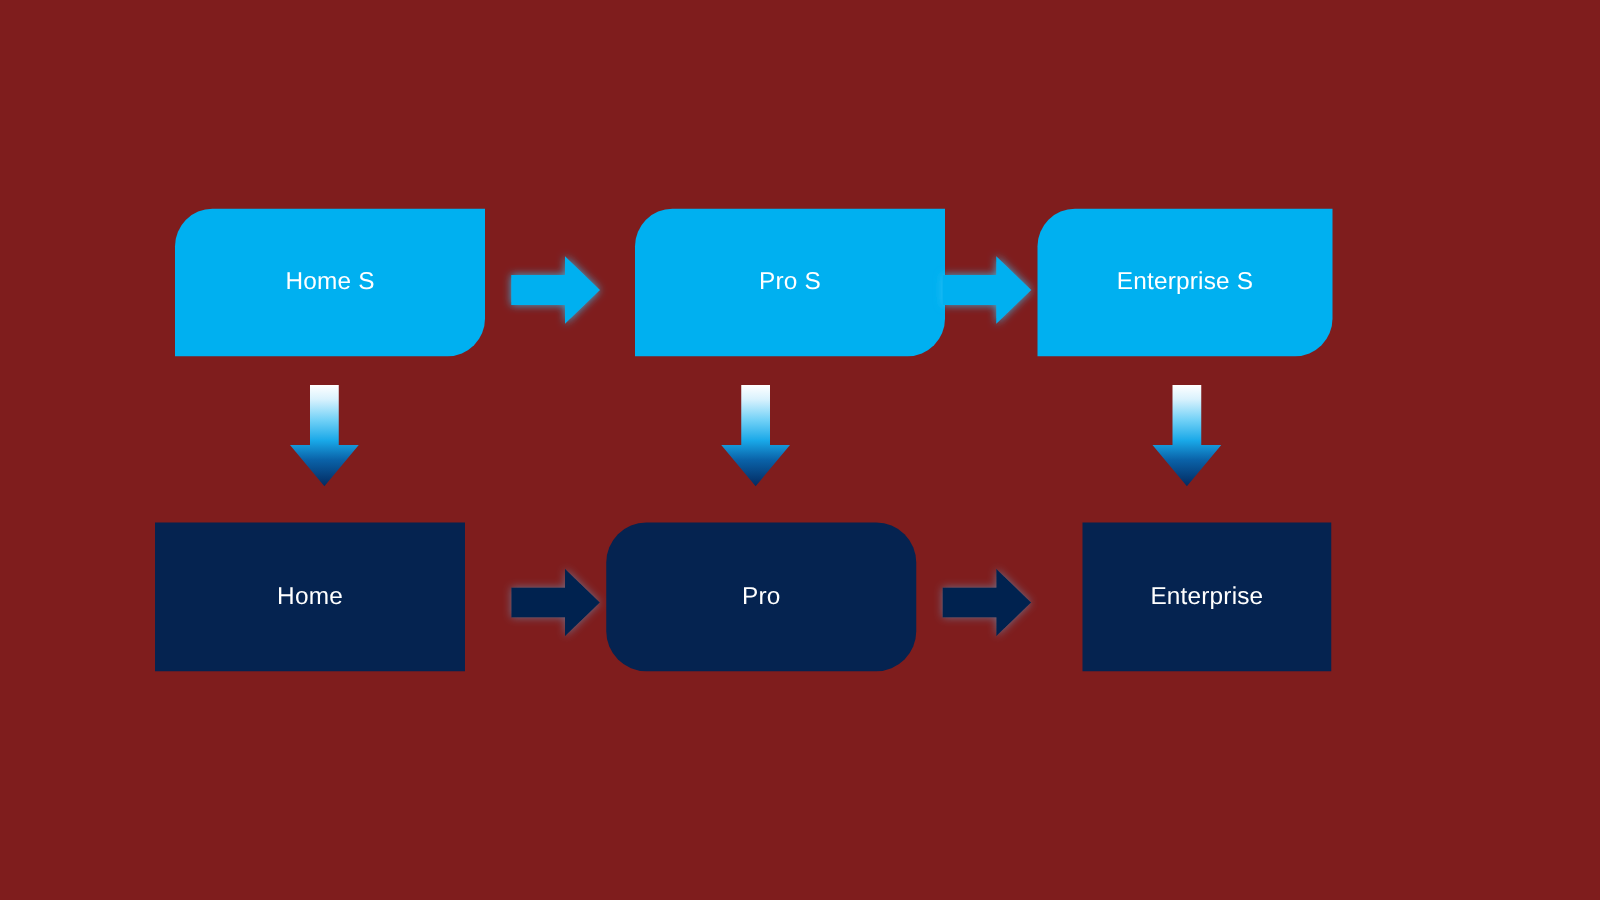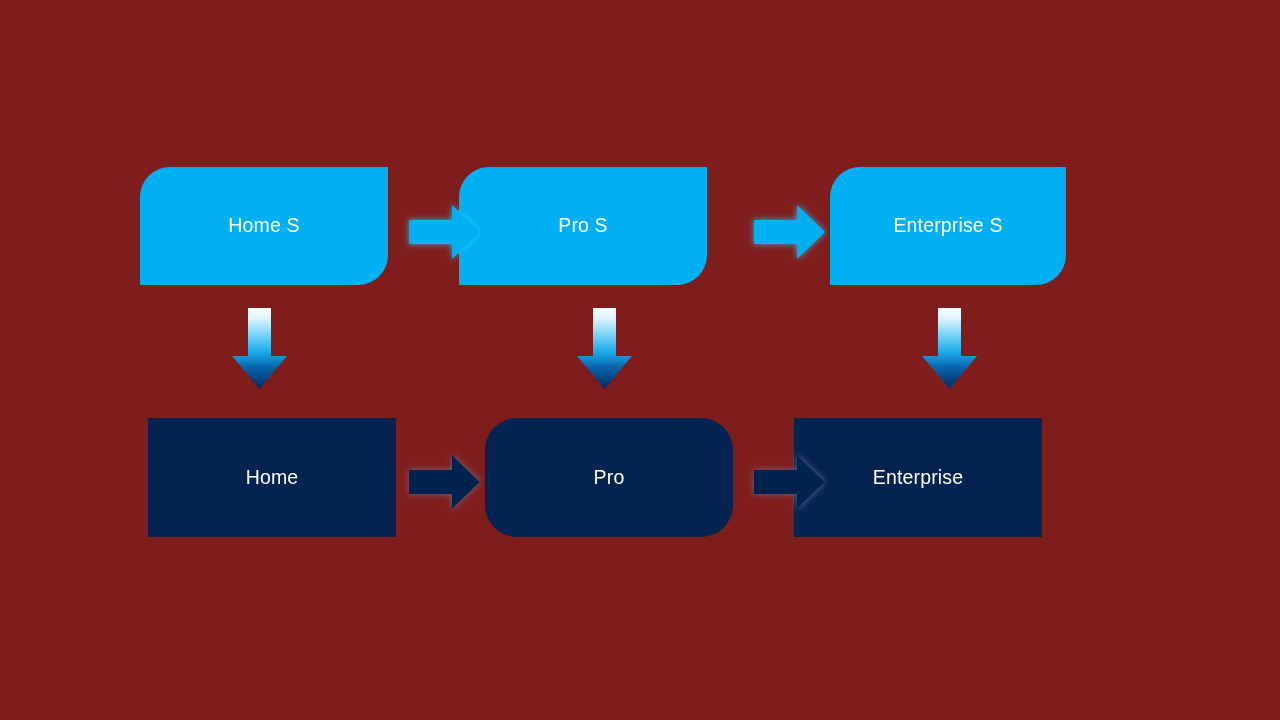--- a/index.html
+++ b/index.html
@@ -65,37 +65,37 @@
 </style>
 </head>
 <body>
 
 <div id="canvas">
 
   <div class="node cyan" style="left:140px; top:167px; width:248px; height:118px;">
     <span class="node-label">Home S</span>
   </div>
 
-  <div class="node cyan" style="left:459px; top:167px; width:248px; height:118px;">
+  <div class="node cyan" style="left:508px; top:167px; width:248px; height:118px;">
     <span class="node-label">Pro S</span>
   </div>
 
   <div class="node cyan" style="left:830px; top:167px; width:236px; height:118px;">
     <span class="node-label">Enterprise S</span>
   </div>
 
-  <div class="node navy" style="left:148px; top:418px; width:248px; height:119px;">
+  <div class="node navy" style="left:124px; top:418px; width:248px; height:119px;">
     <span class="node-label">Home</span>
   </div>
 
   <div class="node navy" style="left:485px; top:418px; width:248px; height:119px;border-radius:32px;">
     <span class="node-label">Pro</span>
   </div>
 
-  <div class="node navy" style="left:794px; top:418px; width:248px; height:119px;">
+  <div class="node navy" style="left:866px; top:418px; width:199px; height:119px;">
     <span class="node-label">Enterprise</span>
   </div>
 
   <svg width="0" height="0" style="position:absolute" aria-hidden="true">
     <defs>
       <linearGradient id="vgrad" x1="0" y1="0" x2="0" y2="1">
         <stop offset="0%" stop-color="#ffffff"></stop>
         <stop offset="14%" stop-color="#d9f2fd"></stop>
         <stop offset="34%" stop-color="#74d2f7"></stop>
         <stop offset="55%" stop-color="#19a8e8"></stop>

